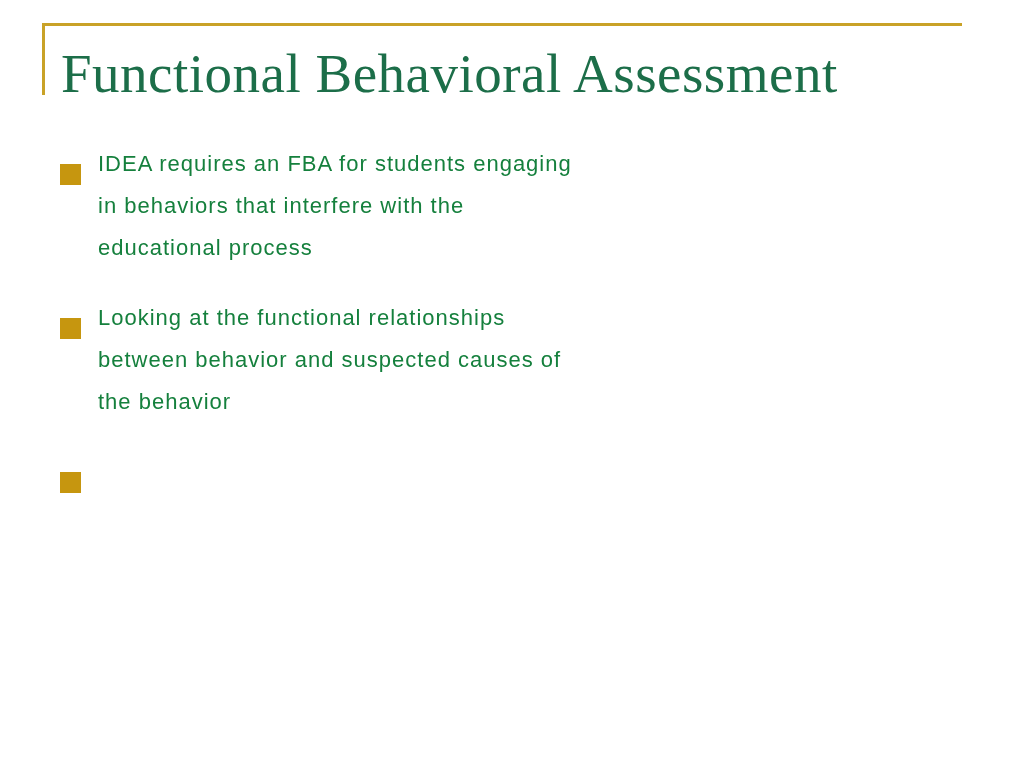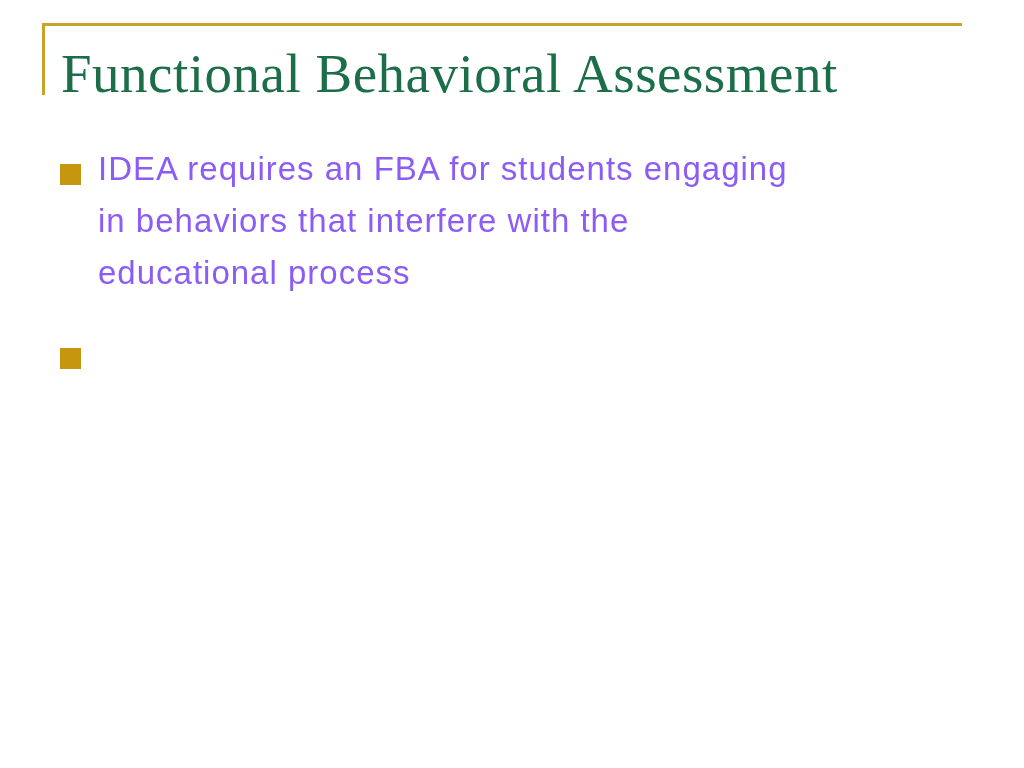--- a/index.html
+++ b/index.html
@@ -59,24 +59,24 @@
   .bullet-square {
     flex: 0 0 auto;
     width: 21px;
     height: 21px;
     margin-top: 21px;
     margin-right: 17px;
     background: #C6960F;
   }
   .bullet-text {
     font-family: "Liberation Sans", "DejaVu Sans", sans-serif;
-    font-size: 33px;
-    line-height: 52px;
+    font-size: 22px;
+    line-height: 42px;
     letter-spacing: 1px;
-    color: #8b5cf6;
+    color: #15803d;
     white-space: pre-line;
   }
   .bottom-rule {
     position: absolute;
     left: 52px;
     top: 690px;
     width: 921px;
     height: 3px;
     background: #C9A227;
   }
@@ -93,18 +93,24 @@
 
   <ul class="bullet-list">
     <li class="bullet-item">
       <span class="bullet-square"></span>
       <span class="bullet-text">IDEA requires an FBA for students engaging
 in behaviors that interfere with the
 educational process</span>
     </li>
     <li class="bullet-item">
       <span class="bullet-square"></span>
+      <span class="bullet-text">Looking at the functional relationships
+between behavior and suspected causes of
+the behavior</span>
+    </li>
+    <li class="bullet-item">
+      <span class="bullet-square"></span>
     </li>
   </ul>
 
   <div class="bottom-rule"></div>
 
 </div>
 
 </body></html>

